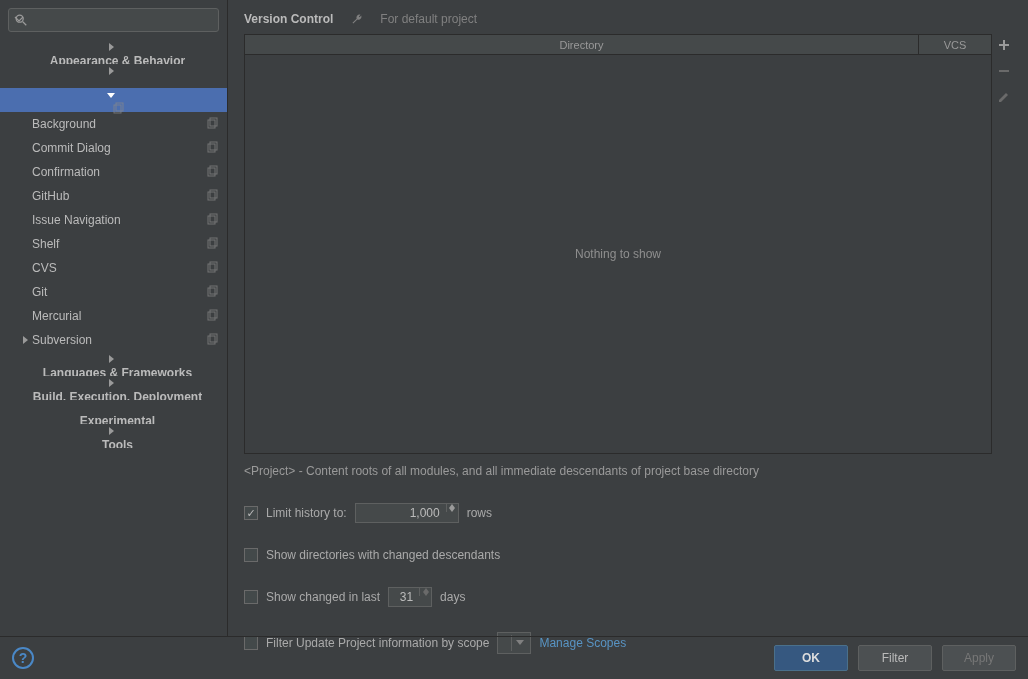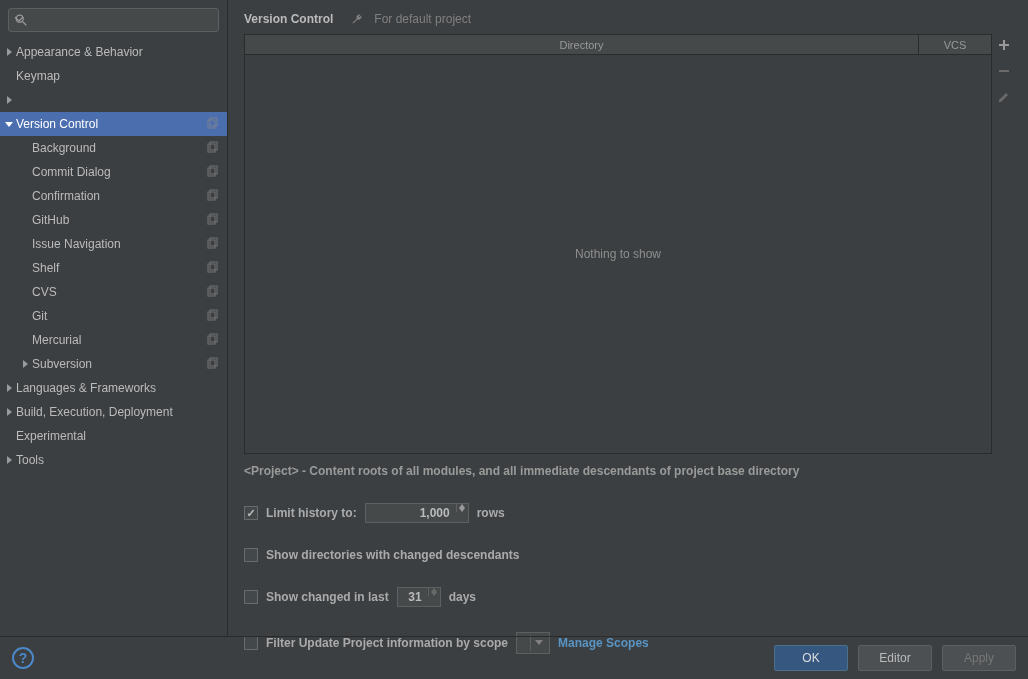--- a/index.html
+++ b/index.html
@@ -60,21 +60,21 @@
   .tree { flex: 1 1 auto; overflow: auto; padding-bottom: 8px; }
   .tree-row {
     display: flex;
     align-items: center;
     height: 24px;
     padding-right: 8px;
     cursor: default;
     position: relative;
     color: #bbbbbb;
   }
-  .tree-row.bold { font-weight: normal; }
+  .tree-row.bold { font-weight: bold; flex-direction: column; }
   .tree-row.selected { background: #4b6eaf; color: #ffffff; }
   .tree-row .arrow {
     width: 14px;
     display: inline-flex;
     justify-content: center;
     align-items: center;
     flex: 0 0 14px;
   }
   .tree-row .arrow svg { width: 8px; height: 8px; }
   .tree-row .label { flex: 1 1 auto; white-space: nowrap; overflow: hidden; text-overflow: ellipsis; }
@@ -99,21 +99,21 @@
     height: 38px;
   }
   .content-header .title {
     color: #bbbbbb;
     font-weight: bold;
   }
   .content-header .subtitle {
     color: #808080;
     display: flex;
     align-items: center;
-    gap: 11px;
+    gap: 17px;
   }
   .content-header .wrench { width: 12px; height: 12px; }
 
   
   .table-zone {
     display: flex;
     margin: 0 12px 6px 16px;
     flex: 0 0 420px;
   }
   .table-frame {
@@ -169,21 +169,20 @@
   .side-tools svg { width: 14px; height: 14px; }
 
   
   .below {
     padding: 4px 16px 0 16px;
     display: flex;
     flex-direction: column;
     gap: 25px;
     color: #aaaaaa;
     font-size: 12px;
-    font-weight: bold;
   }
   .hint { color: #9a9a9a; }
   .chk-row {
     display: flex;
     align-items: center;
     gap: 8px;
   }
   .chk {
     width: 14px; height: 14px;
     border: 1px solid #6a6a6a;
@@ -272,20 +271,21 @@
     display: flex; align-items: center; justify-content: center;
     padding: 0 14px;
     cursor: pointer;
     font-size: 12px;
     border-radius: 2px;
   }
   .btn.primary {
     background: #365880;
     border-color: #4a708b;
     color: #dddddd;
+    font-weight: bold;
   }
   .btn.disabled { color: #777; cursor: default; }
 
 </style>
 </head>
 <body>
 
 <div class="main-row">
 
   <div class="sidebar">
@@ -302,24 +302,20 @@
       </div>
     </div>
     <div class="tree" id="tree">
         <div class="tree-row ind0 bold">
           <span class="arrow">
             <svg viewBox="0 0 8 8">
               <polygon points="2,0 7,4 2,8" fill="#9a9a9a"></polygon>
             </svg>
           </span>
           <span class="label">Appearance &amp; Behavior</span>
-        </div>
-        <div class="tree-row ind0 bold">
-          <span class="arrow"></span>
-          <span class="label">Keymap</span>
         </div>
         <div class="tree-row ind0 bold">
           <span class="arrow">
             <svg viewBox="0 0 8 8">
               <polygon points="2,0 7,4 2,8" fill="#9a9a9a"></polygon>
             </svg>
           </span>
         </div>
         <div class="tree-row ind0 bold selected">
           <span class="arrow">
@@ -556,18 +552,18 @@
 
 <div class="footer">
   <div class="help-icon">
     <span>?</span>
   </div>
   <div class="spacer"></div>
   <div class="btn primary">
       <span>OK</span>
     </div>
   <div class="btn">
-      <span>Editor</span>
+      <span>Filter</span>
     </div>
   <div class="btn disabled">
       <span>Apply</span>
     </div>
 </div>
 
 </body></html>

